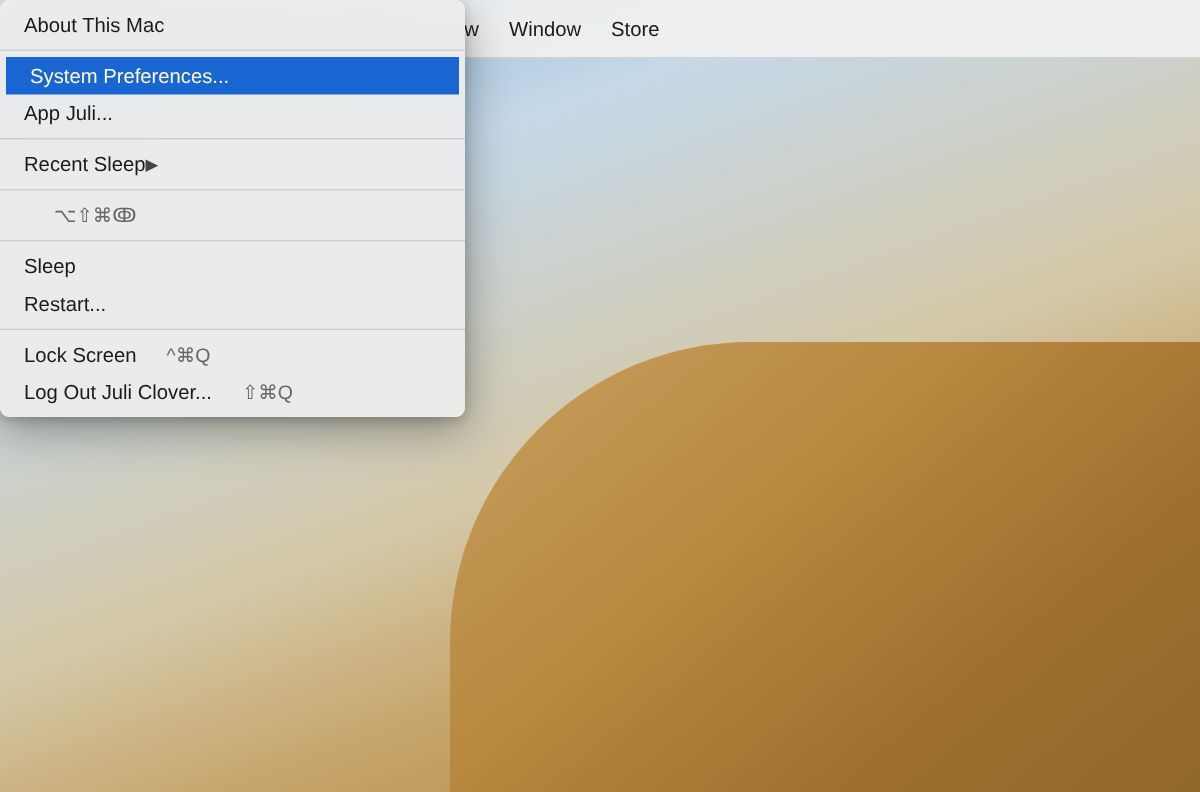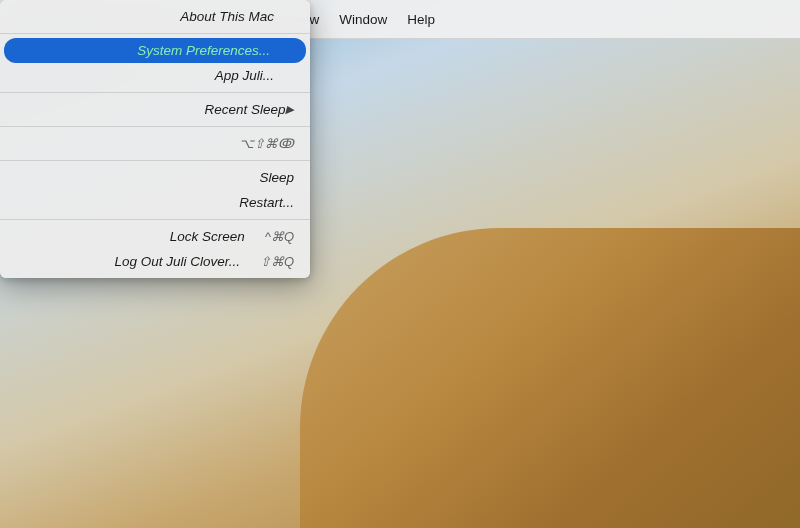--- a/index.html
+++ b/index.html
@@ -92,33 +92,32 @@
       box-shadow: 0 8px 30px rgba(0,0,0,0.35), 0 2px 8px rgba(0,0,0,0.2);
       z-index: 200;
       padding: 4px 0;
       backdrop-filter: blur(20px);
       margin-top: 0;
     }
 
     .menu-item {
       display: flex;
       align-items: center;
-      justify-content: flex-end;
+      justify-content: flex-start;
       padding: 5px 16px;
       font-size: 13.5px;
       color: #1a1a1a;
       cursor: default;
       min-height: 22px;
-      font-style: italic;
     }
 
     .menu-item.highlighted {
       background: #1966d3;
-      color: #86efac;
-      border-radius: 12px;
+      color: #fef9c3;
+      border-radius: 0;
       margin: 0 4px;
     }
 
     .menu-item .shortcut {
       color: #666;
       font-size: 13px;
       margin-left: 20px;
     }
 
     .menu-item.highlighted .shortcut {
@@ -148,21 +147,21 @@
 <div class="sand-dune"></div>
 
 <div class="menubar">
   <div class="menubar-item apple active-menu"></div>
   <div class="menubar-item bold">Tweetbot</div>
   <div class="menubar-item">Tweet</div>
   <div class="menubar-item">Edit</div>
   <div class="menubar-item">Format</div>
   <div class="menubar-item">View</div>
   <div class="menubar-item">Window</div>
-  <div class="menubar-item">Help</div>
+  <div class="menubar-item">Store</div>
 </div>
 
 <div class="dropdown-menu" style="top: 0px; left: 0px;">
 
   <div class="menu-item">
     <span>About This Mac</span>
     <span class="shortcut"></span>
   </div>
   <div class="menu-separator"></div>
 

